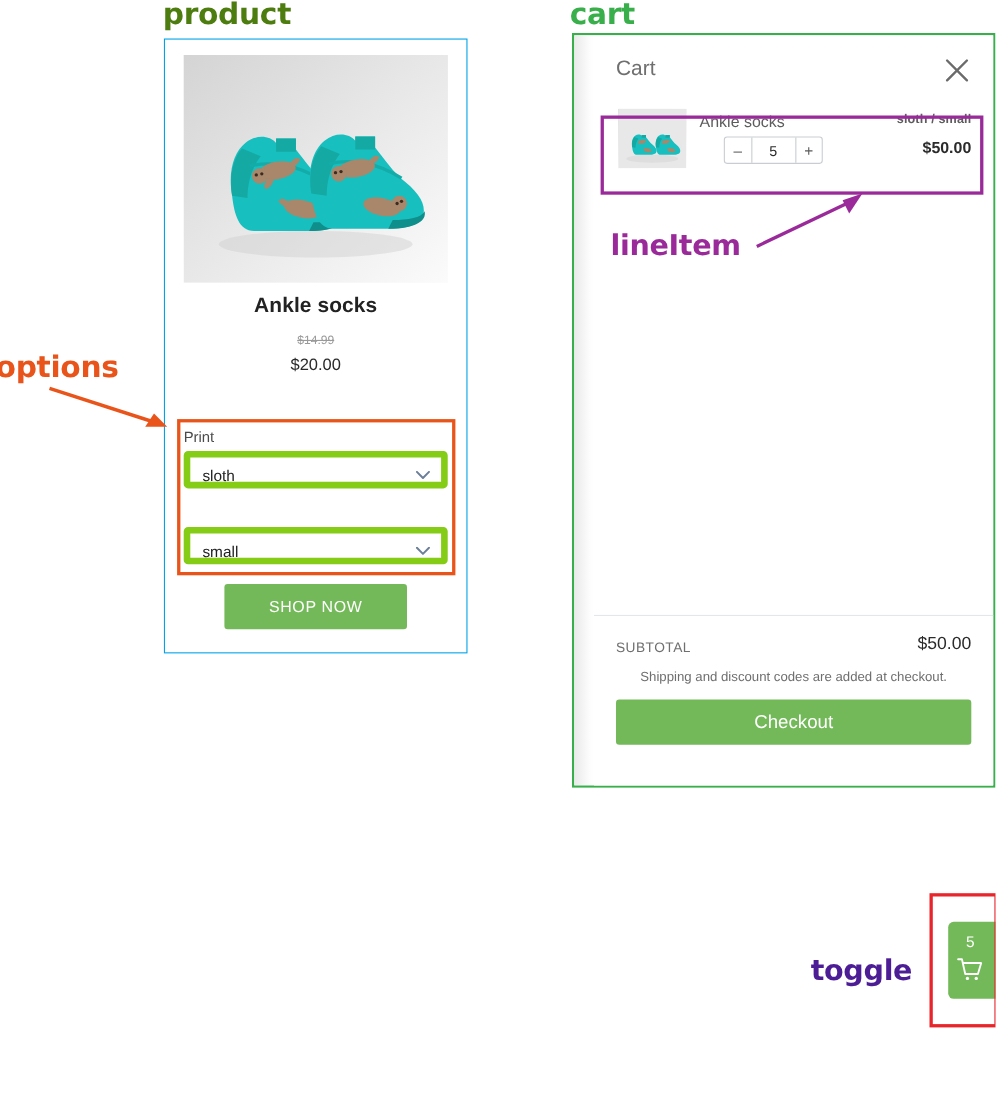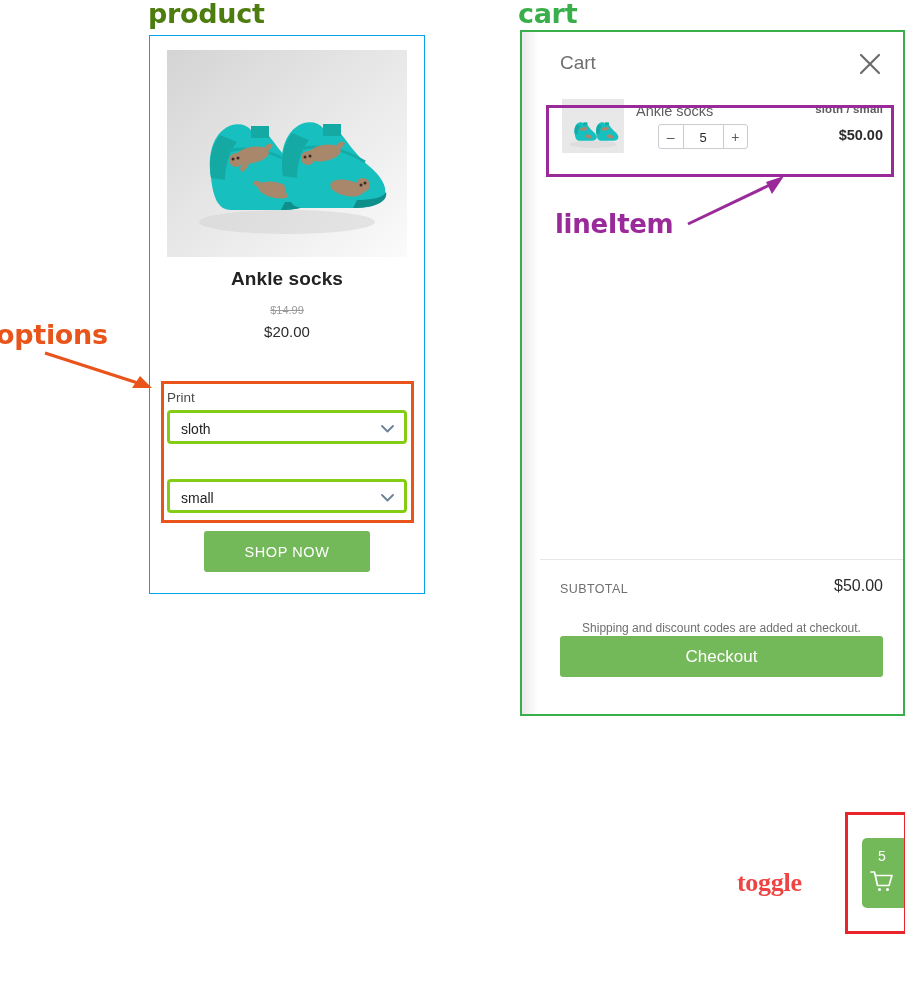--- a/index.html
+++ b/index.html
@@ -63,21 +63,21 @@
   .price-new {
     position: absolute; left: 0; top: 287px; width: 274px;
     text-align: center; font-size: 15px; color: #2b2b2b;
   }
   .opt-label {
     position: absolute; left: 17px; font-size: 13.5px; color: #4b4b4b;
   }
   .select-box {
     position: absolute; left: 17px;
     width: 240px; height: 34px;
-    border: 3px solid #84cc16; border-radius: 4px;
+    border: 6px solid #84cc16; border-radius: 4px;
     background: #fff; box-sizing: border-box;
   }
   .select-box .sel-val {
     position: absolute; left: 11px; top: 8px;
     font-size: 14px; color: #222;
   }
   .chev {
     position: absolute; right: 10px; top: 12px;
     width: 13px; height: 8px;
   }
@@ -167,21 +167,21 @@
   #subtotal-label {
     position: absolute; left: 20px; top: 22px;
     font-size: 12.5px; color: #6f6f6f; letter-spacing: 0.4px;
   }
   #subtotal-value {
     position: absolute; right: 20px; top: 17px;
     font-size: 16px; color: #2b2b2b;
   }
   #cart-note {
     position: absolute; left: 0; top: 48px; width: 363px;
-    text-align: center; font-size: 12px; color: #6f6f6f; margin-top: 13px;
+    text-align: center; font-size: 12px; color: #6f6f6f;
   }
   #checkout-btn {
     position: absolute; left: 20px; top: 76px;
     width: 323px; height: 41px;
     background: #74b959; border: none; border-radius: 3px;
     color: #ffffff; font-size: 17px;
     font-family: "Liberation Sans", sans-serif; cursor: pointer;
   }
 
   
@@ -376,15 +376,15 @@
   <div id="cart-toggle">
     <div id="toggle-count">5</div>
     <svg id="toggle-cart-icon" viewBox="0 0 24 24">
       <path d="M1 2 L4.5 2 L7.5 15.5 L19 15.5 L22 5.5 L5.2 5.5" fill="none" stroke="#ffffff" stroke-width="1.7" stroke-linecap="round" stroke-linejoin="round"></path>
       <circle cx="9.5" cy="19.5" r="1.5" fill="#ffffff"></circle>
       <circle cx="17.5" cy="19.5" r="1.5" fill="#ffffff"></circle>
     </svg>
   </div>
 
   <div class="anno-box" style="left:845px; top:812px; width:62px; height:122px; border:3px solid #e8252b;"></div>
-  <div class="anno-label" style="left:737px; top:870px; font-size:26px; color:#ef4444;font-family:Liberation Serif, serif;">toggle</div>
+  <div class="anno-label" style="left:737px; top:870px; font-size:26px; color:#4c1d95;">toggle</div>
 
 </div>
 
 </body></html>

